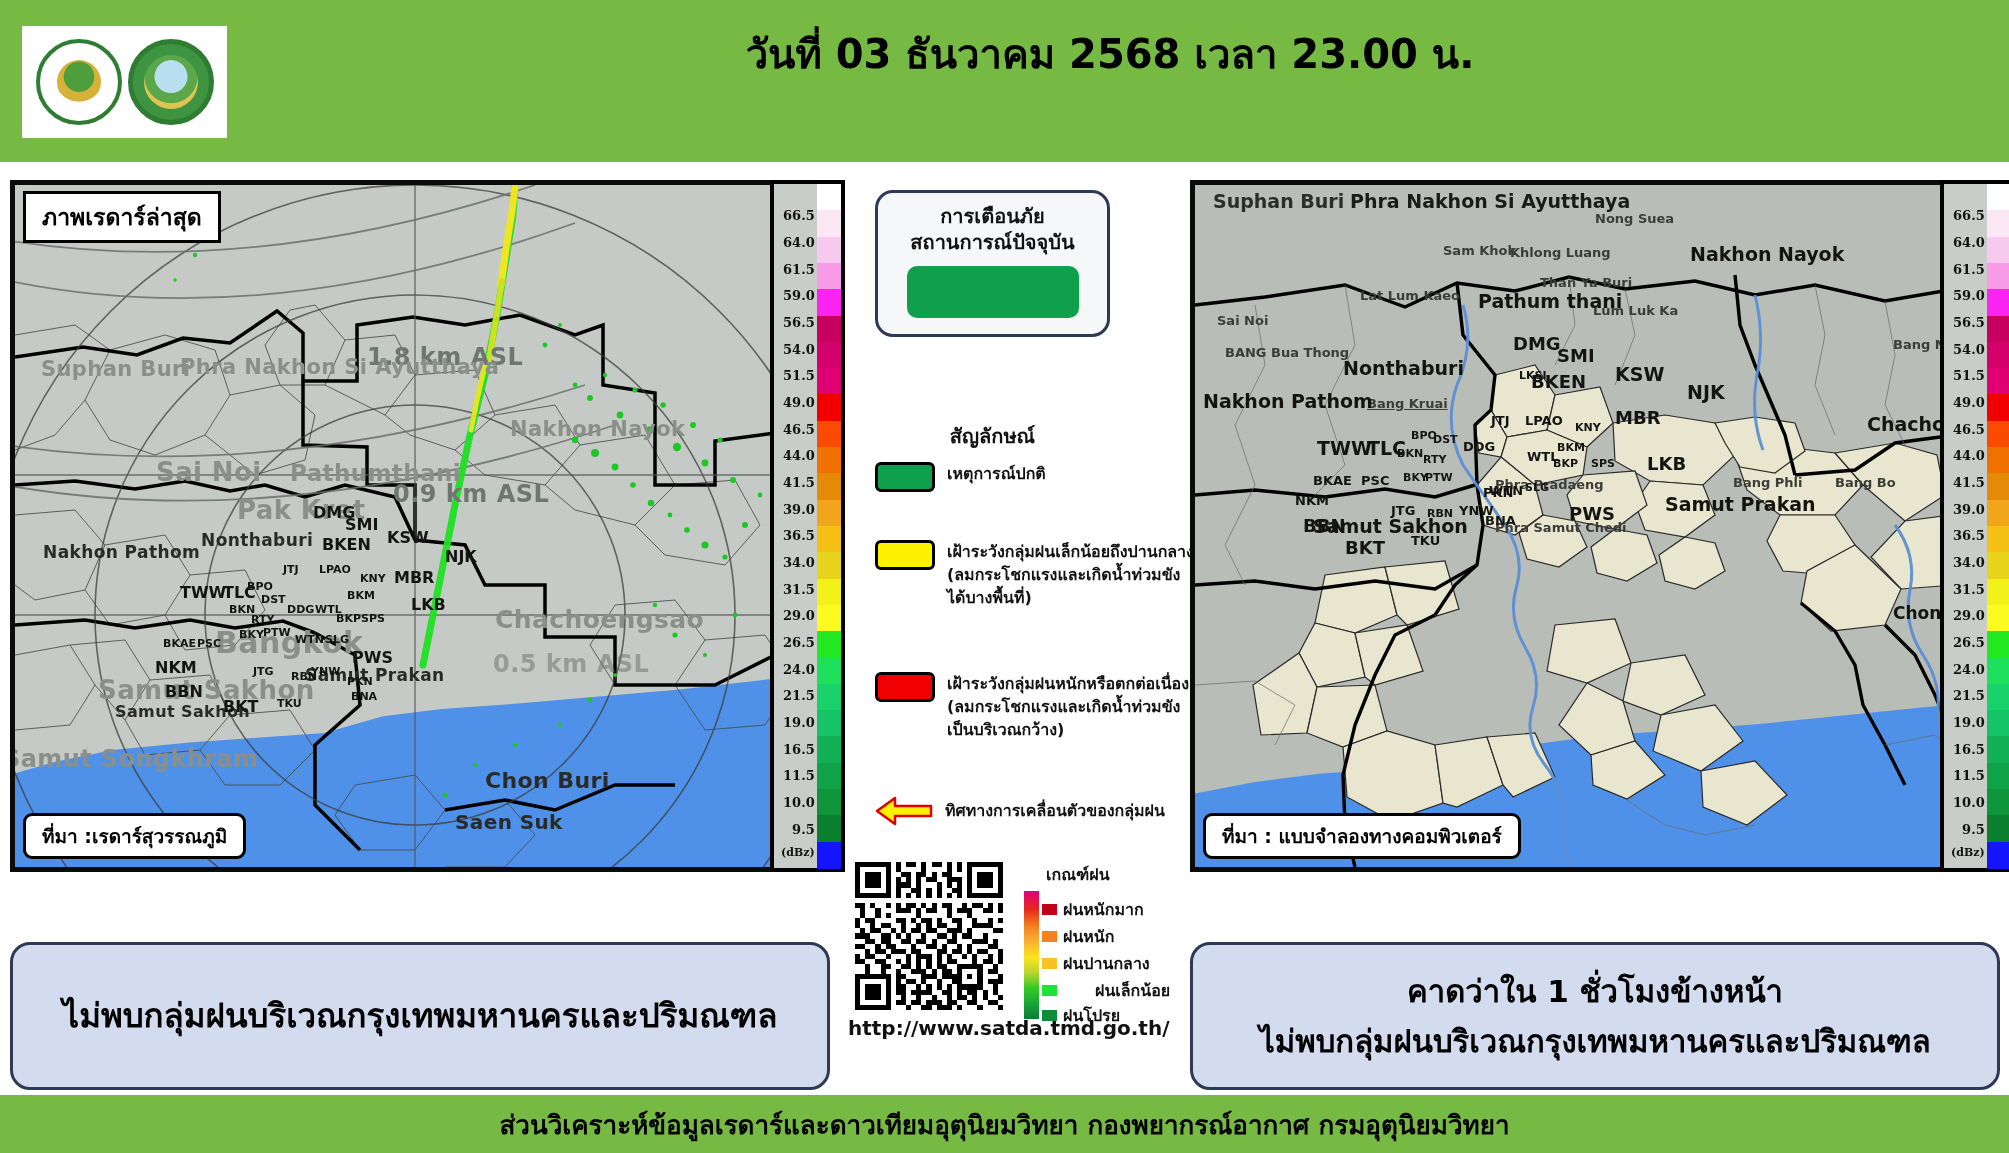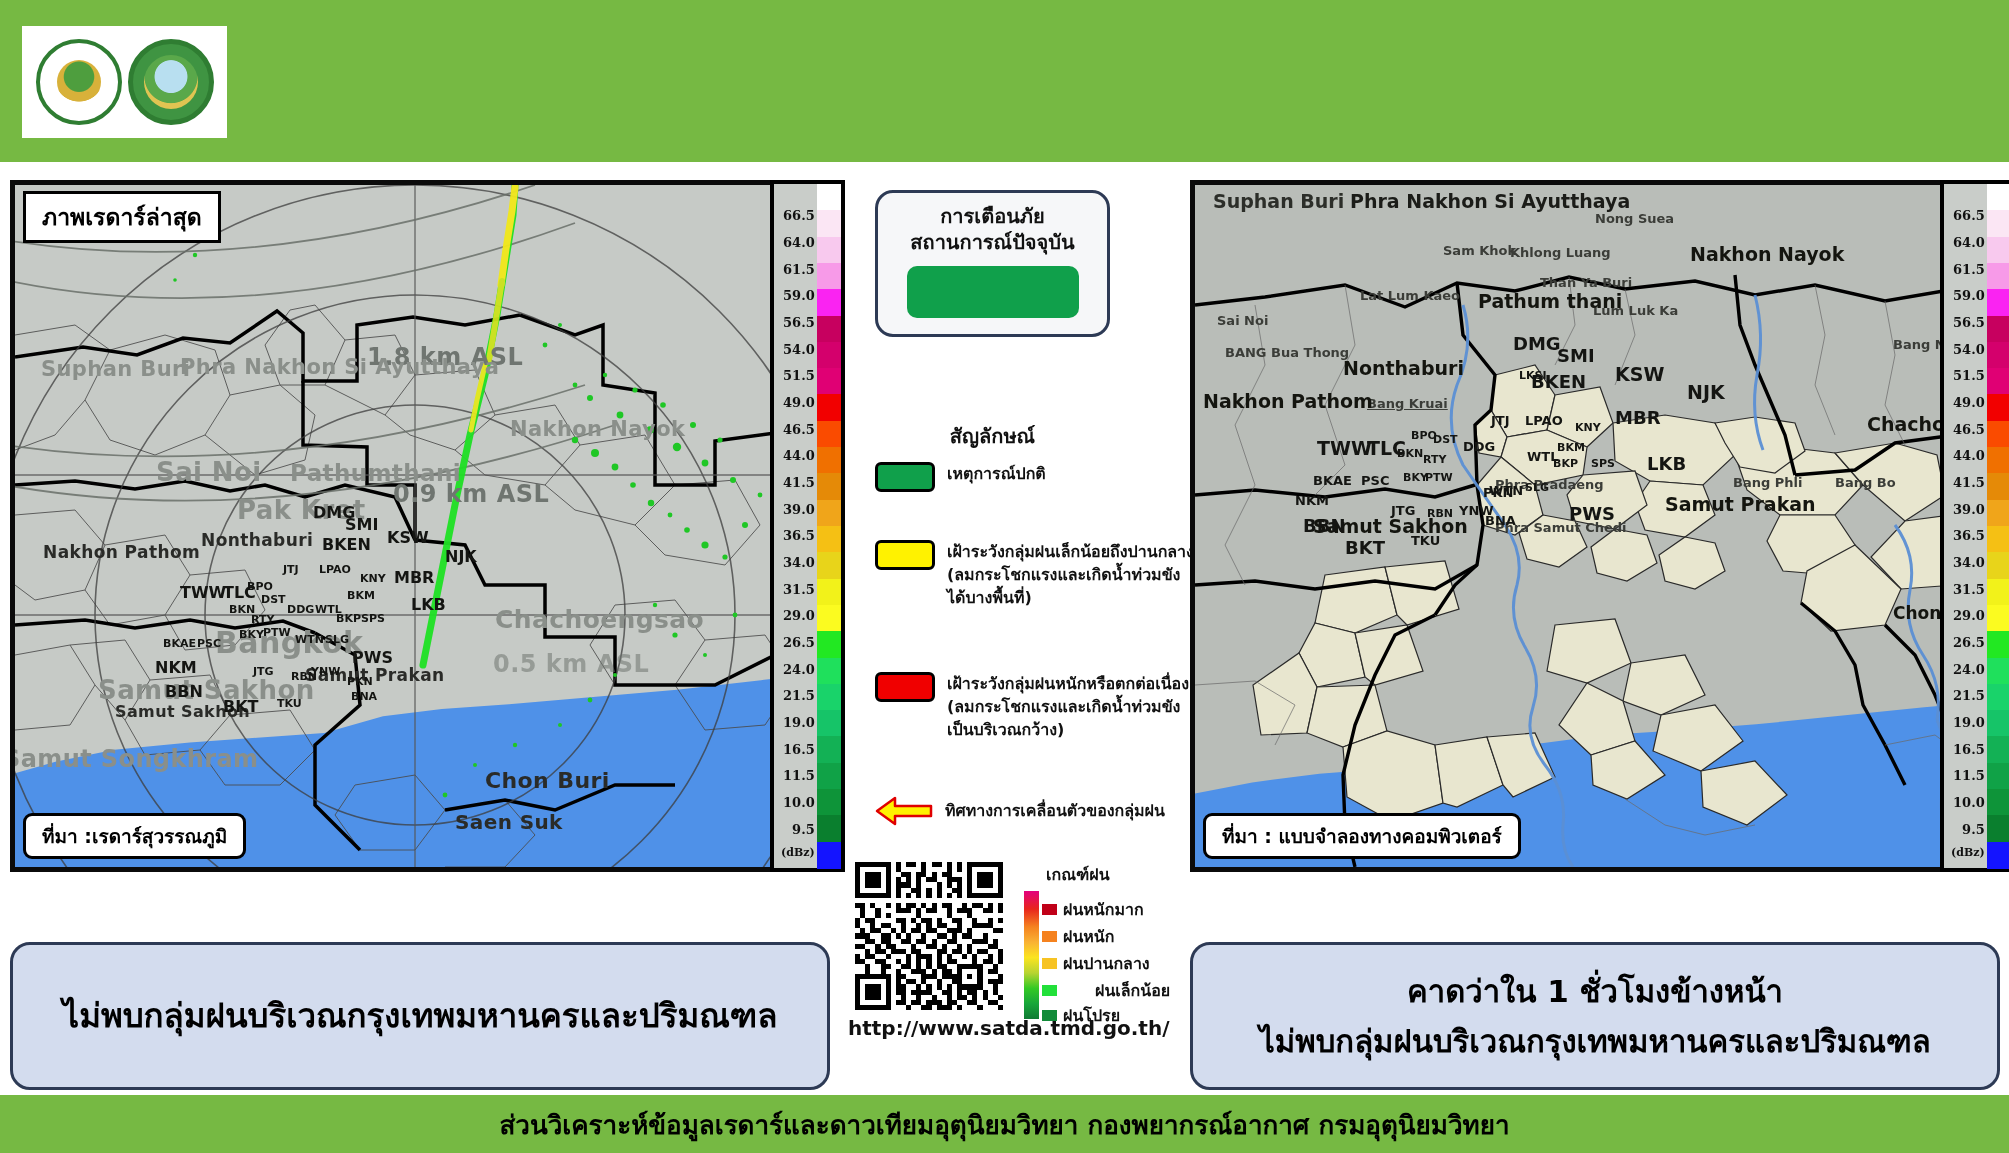--- a/index.html
+++ b/index.html
@@ -203,20 +203,21 @@
 <body>
 
 <div id="page">
 
   <div class="header">
     <div class="logo-box">
       <div class="seal seal-a"></div>
       <div class="seal seal-b"></div>
     </div>
     <div class="header-text">
+      <div class="l2">วันที่ 03 ธันวาคม 2568    เวลา 23.00 น.</div>
     </div>
   </div>
 
   <div class="map-panel" id="map-left">
     <div class="map-canvas">
       <div class="land"></div>
       <div class="sea-left"></div>
 
       <svg class="map-svg" viewBox="0 0 810 682" preserveAspectRatio="none">
 

